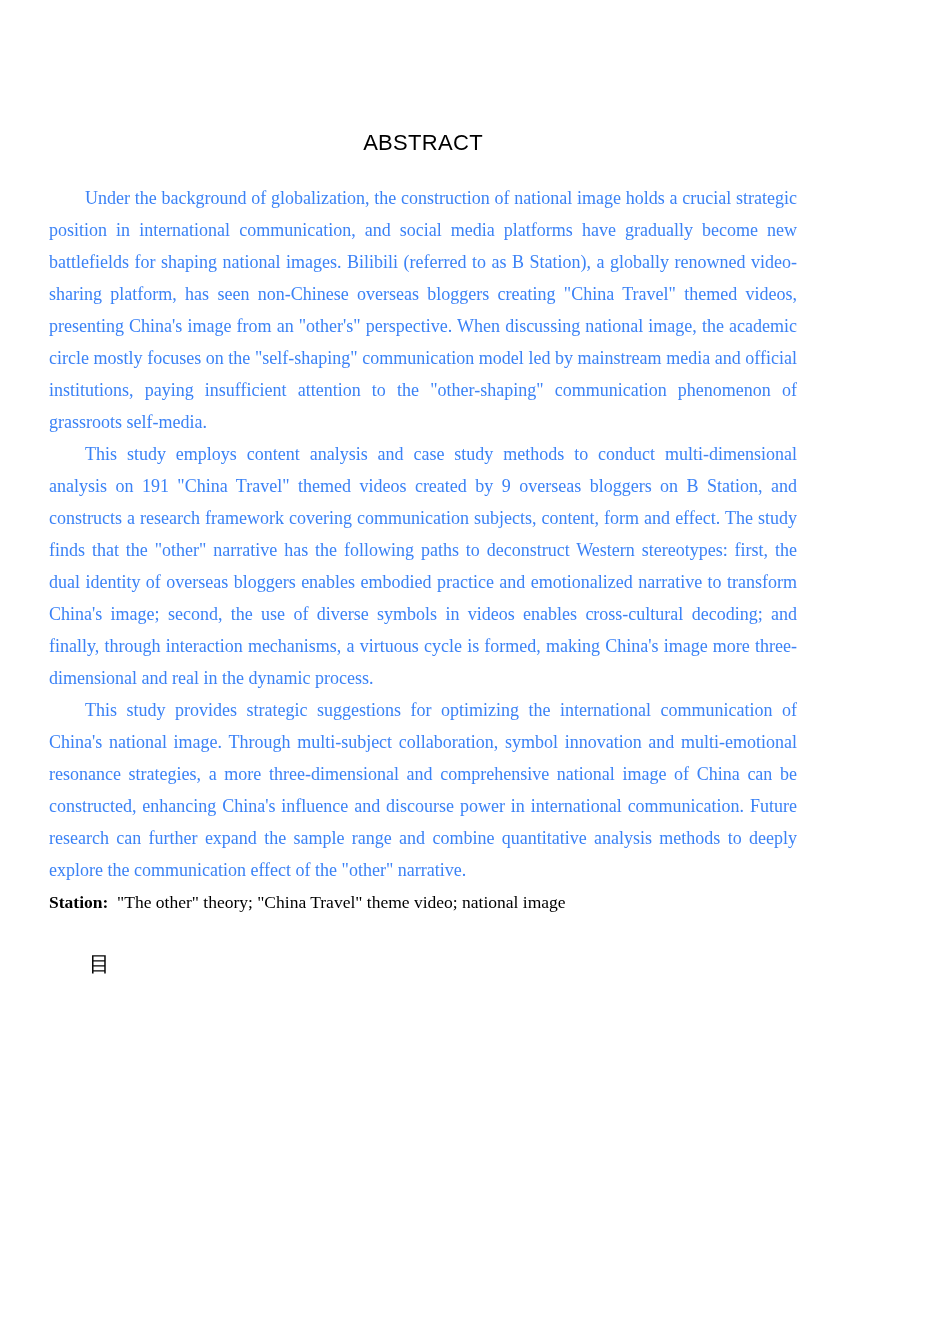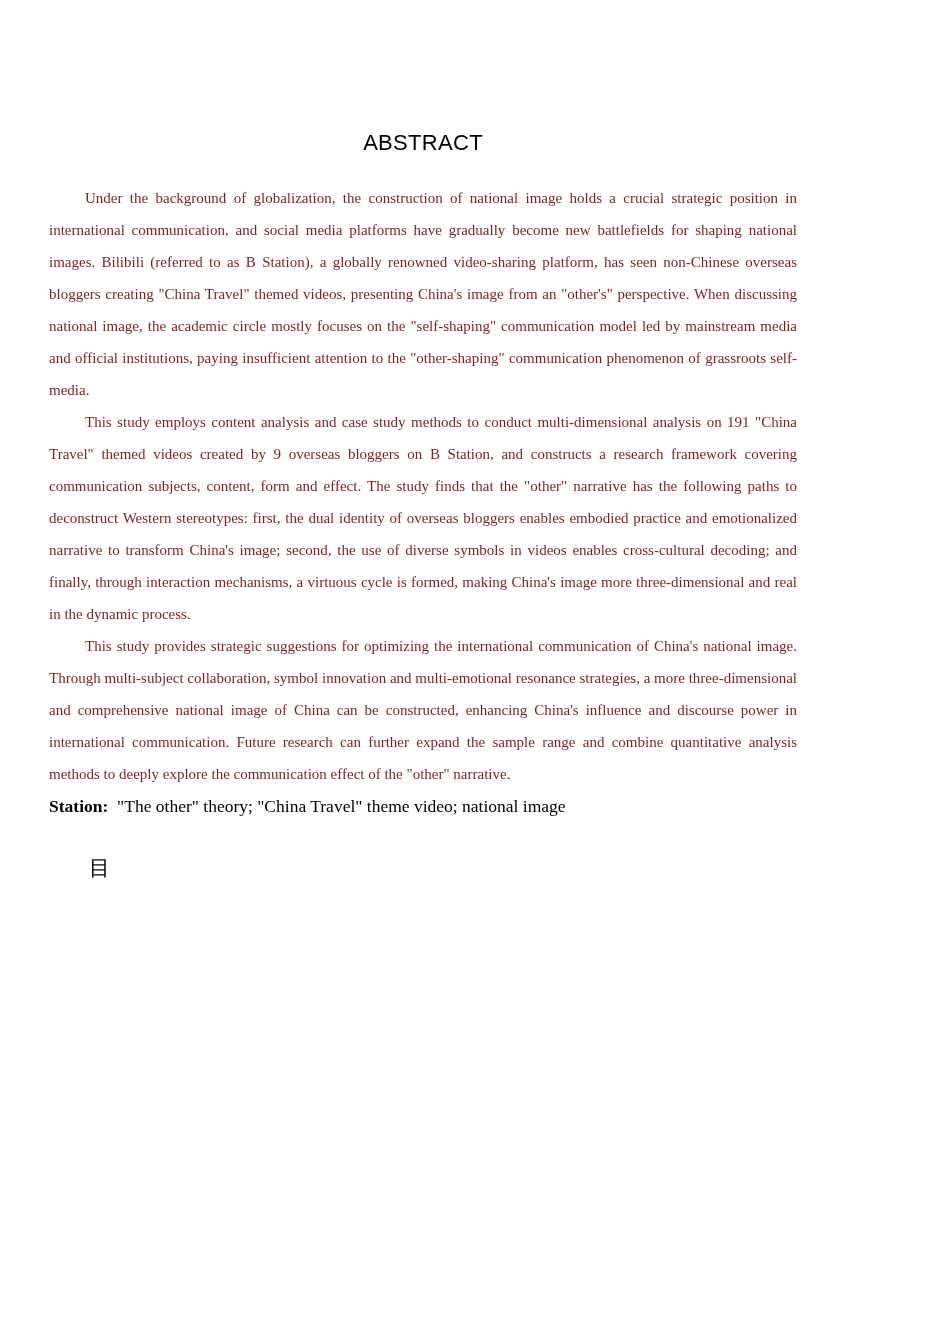--- a/index.html
+++ b/index.html
@@ -33,23 +33,23 @@
 
   .body-block {
     position: absolute;
     left: 0;
     top: 182px;
     width: 748px;
   }
 
   p.para {
     font-family: "Liberation Serif", "DejaVu Serif", serif;
-    font-size: 15px;
+    font-size: 18px;
     line-height: 32px;
-    color: #7f1d1d;
+    color: #3b82f6;
     text-align: justify;
     text-justify: inter-word;
     margin: 0;
     text-indent: 36px;
     -webkit-hyphens: none;
     hyphens: none;
   }
 
   p.keywords {
     font-family: "Liberation Serif", "DejaVu Serif", serif;

